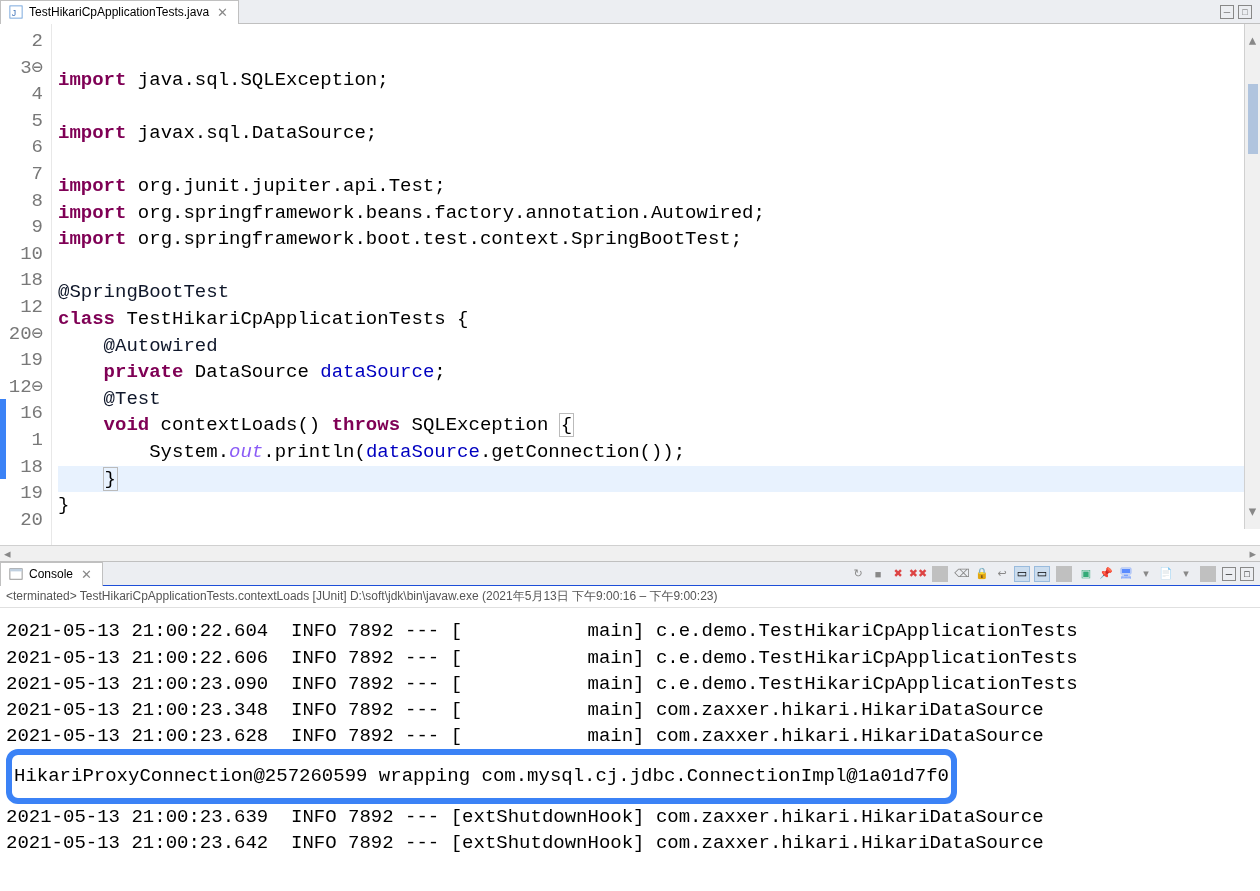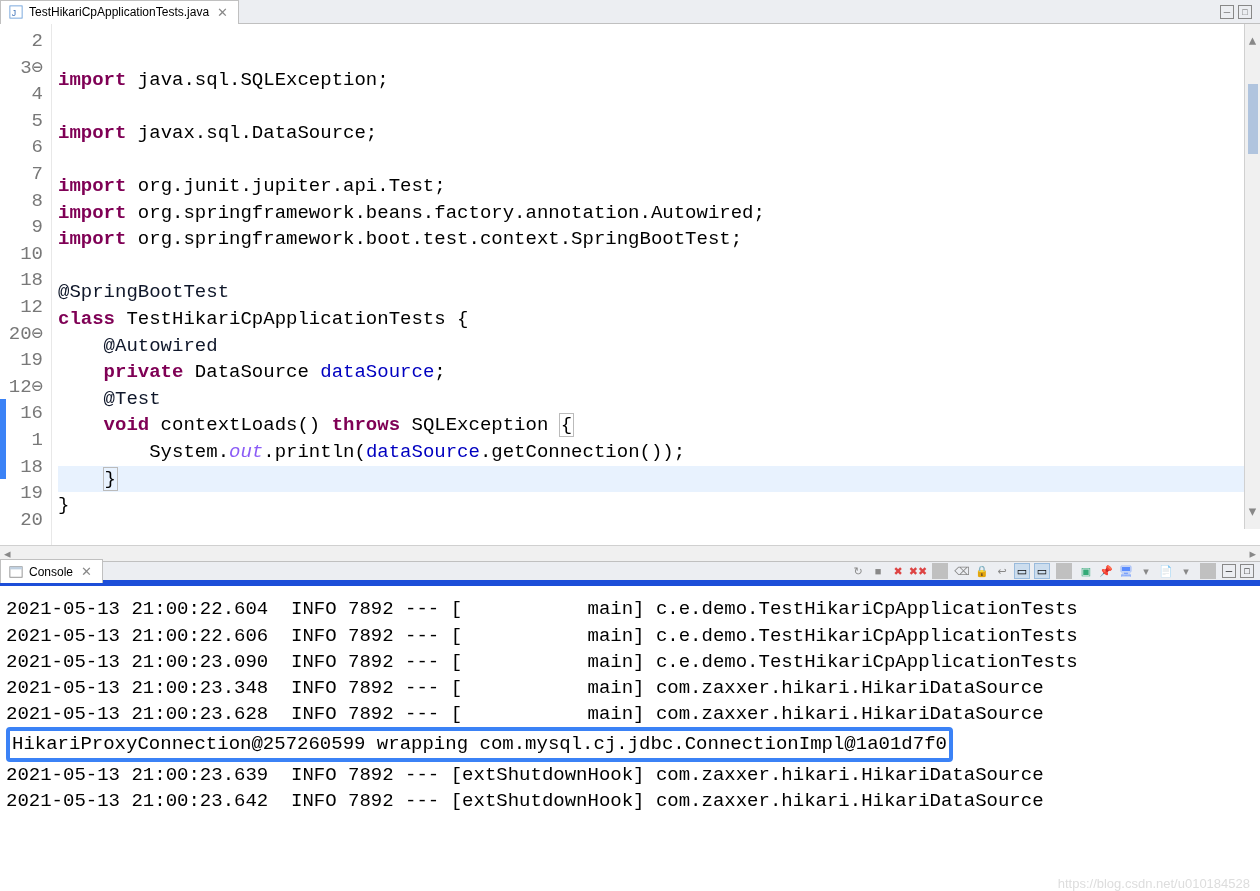--- a/index.html
+++ b/index.html
@@ -88,21 +88,21 @@
   .console-area {
     flex: 1;
     display: flex;
     flex-direction: column;
     background: #fff;
   }
   .console-tabs {
     height: 24px;
     display: flex;
     align-items: center;
-    border-bottom: 6px solid #1d4ed8;
+    border-bottom: 1px solid #1d4ed8;
     background: #eceef2;
   }
   .console-tab {
     height: 24px;
     background: #fff;
     border: 1px solid #c0c0c0;
     border-bottom: none;
     padding: 2px 8px;
     display: flex; align-items:center; gap:6px;
     font-size: 12px;
@@ -122,23 +122,23 @@
     flex: 1;
     font-family: Consolas, "Courier New", monospace;
     font-size: 19px;
     line-height: 1.38;
     padding: 10px 6px 6px 6px;
     white-space: pre;
     overflow: hidden;
     position: relative;
   }
   .redbox {
-    border: 4px solid #3b82f6;
-    border-radius: 4px;
-    padding: 0 2px;
+    border: 6px solid #3b82f6;
+    border-radius: 12px;
+    padding: 8px 2px;
     display: inline-block;
   }
   .watermark {
     position: absolute;
     right: 10px; bottom: 6px;
     color: #ddd;
     font-size: 13px;
     font-family: "Segoe UI", sans-serif;
   }
 </style>
@@ -230,17 +230,20 @@
       <span style="color:#5a8cff">🖥</span>
       <span style="color:#888">▾</span>
       <span style="color:#c90">📄</span>
       <span style="color:#888">▾</span>
       <span class="tb-sep"></span>
       <span style="border:1px solid #888;width:14px;height:14px;font-size:9px">─</span>
       <span style="border:1px solid #888;width:14px;height:14px;font-size:9px">□</span>
     </div>
   </div>
 
+  <div class="terminated-line">
+    <span class="t1">&lt;terminated&gt; TestHikariCpApplicationTests.contextLoads [JUnit] D:\soft\jdk\bin\javaw.exe  (2021年5月13日 下午9:00:16 – 下午9:00:23)</span>
+  </div>
 
   <div class="console-out" id="console-out"><div>2021-05-13 21:00:22.604  INFO 7892 --- [           main] c.e.demo.TestHikariCpApplicationTests</div><div>2021-05-13 21:00:22.606  INFO 7892 --- [           main] c.e.demo.TestHikariCpApplicationTests</div><div>2021-05-13 21:00:23.090  INFO 7892 --- [           main] c.e.demo.TestHikariCpApplicationTests</div><div>2021-05-13 21:00:23.348  INFO 7892 --- [           main] com.zaxxer.hikari.HikariDataSource</div><div>2021-05-13 21:00:23.628  INFO 7892 --- [           main] com.zaxxer.hikari.HikariDataSource</div><div><span class="redbox">HikariProxyConnection@257260599 wrapping com.mysql.cj.jdbc.ConnectionImpl@1a01d7f0</span></div><div>2021-05-13 21:00:23.639  INFO 7892 --- [extShutdownHook] com.zaxxer.hikari.HikariDataSource</div><div>2021-05-13 21:00:23.642  INFO 7892 --- [extShutdownHook] com.zaxxer.hikari.HikariDataSource</div>
     <span class="watermark">https://blog.csdn.net/u010184528</span>
   </div>
 </div>
 
 </body></html>

